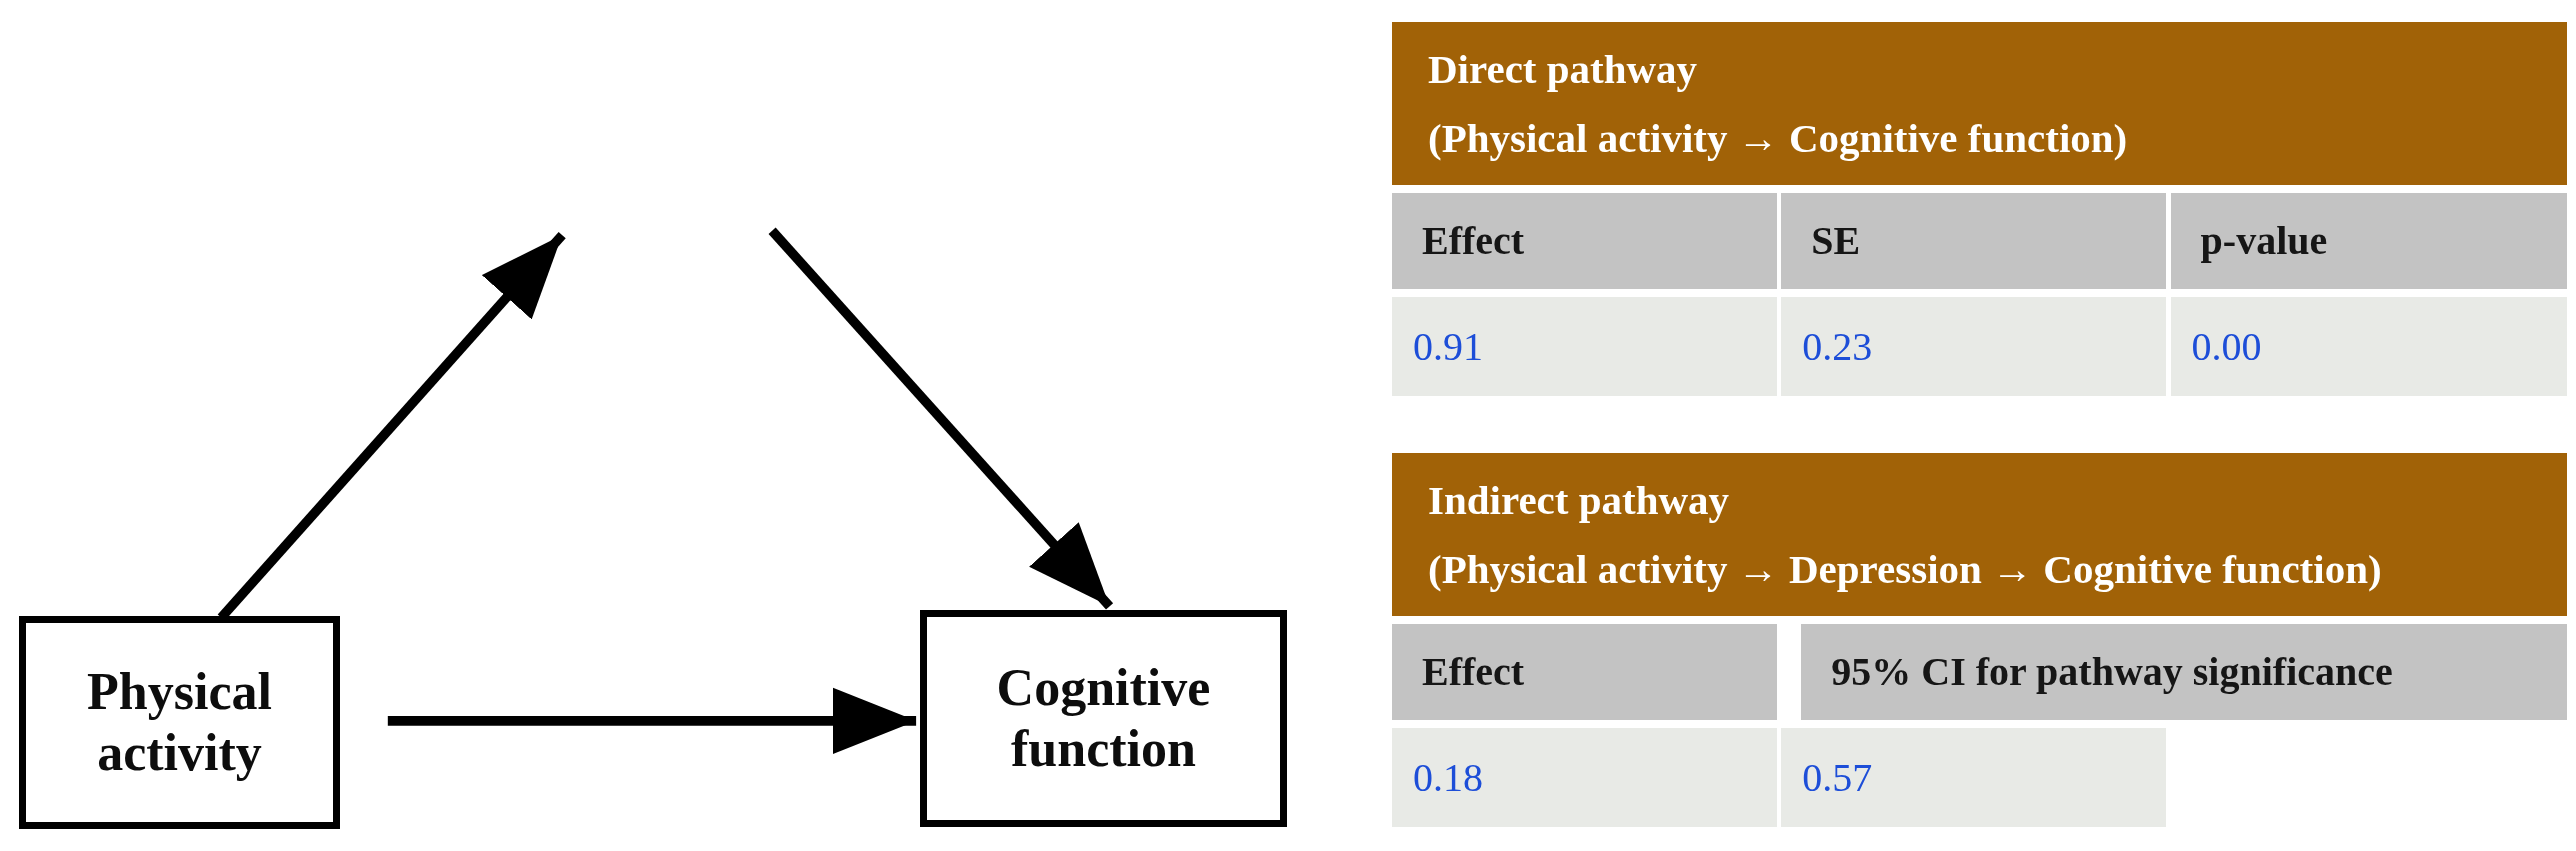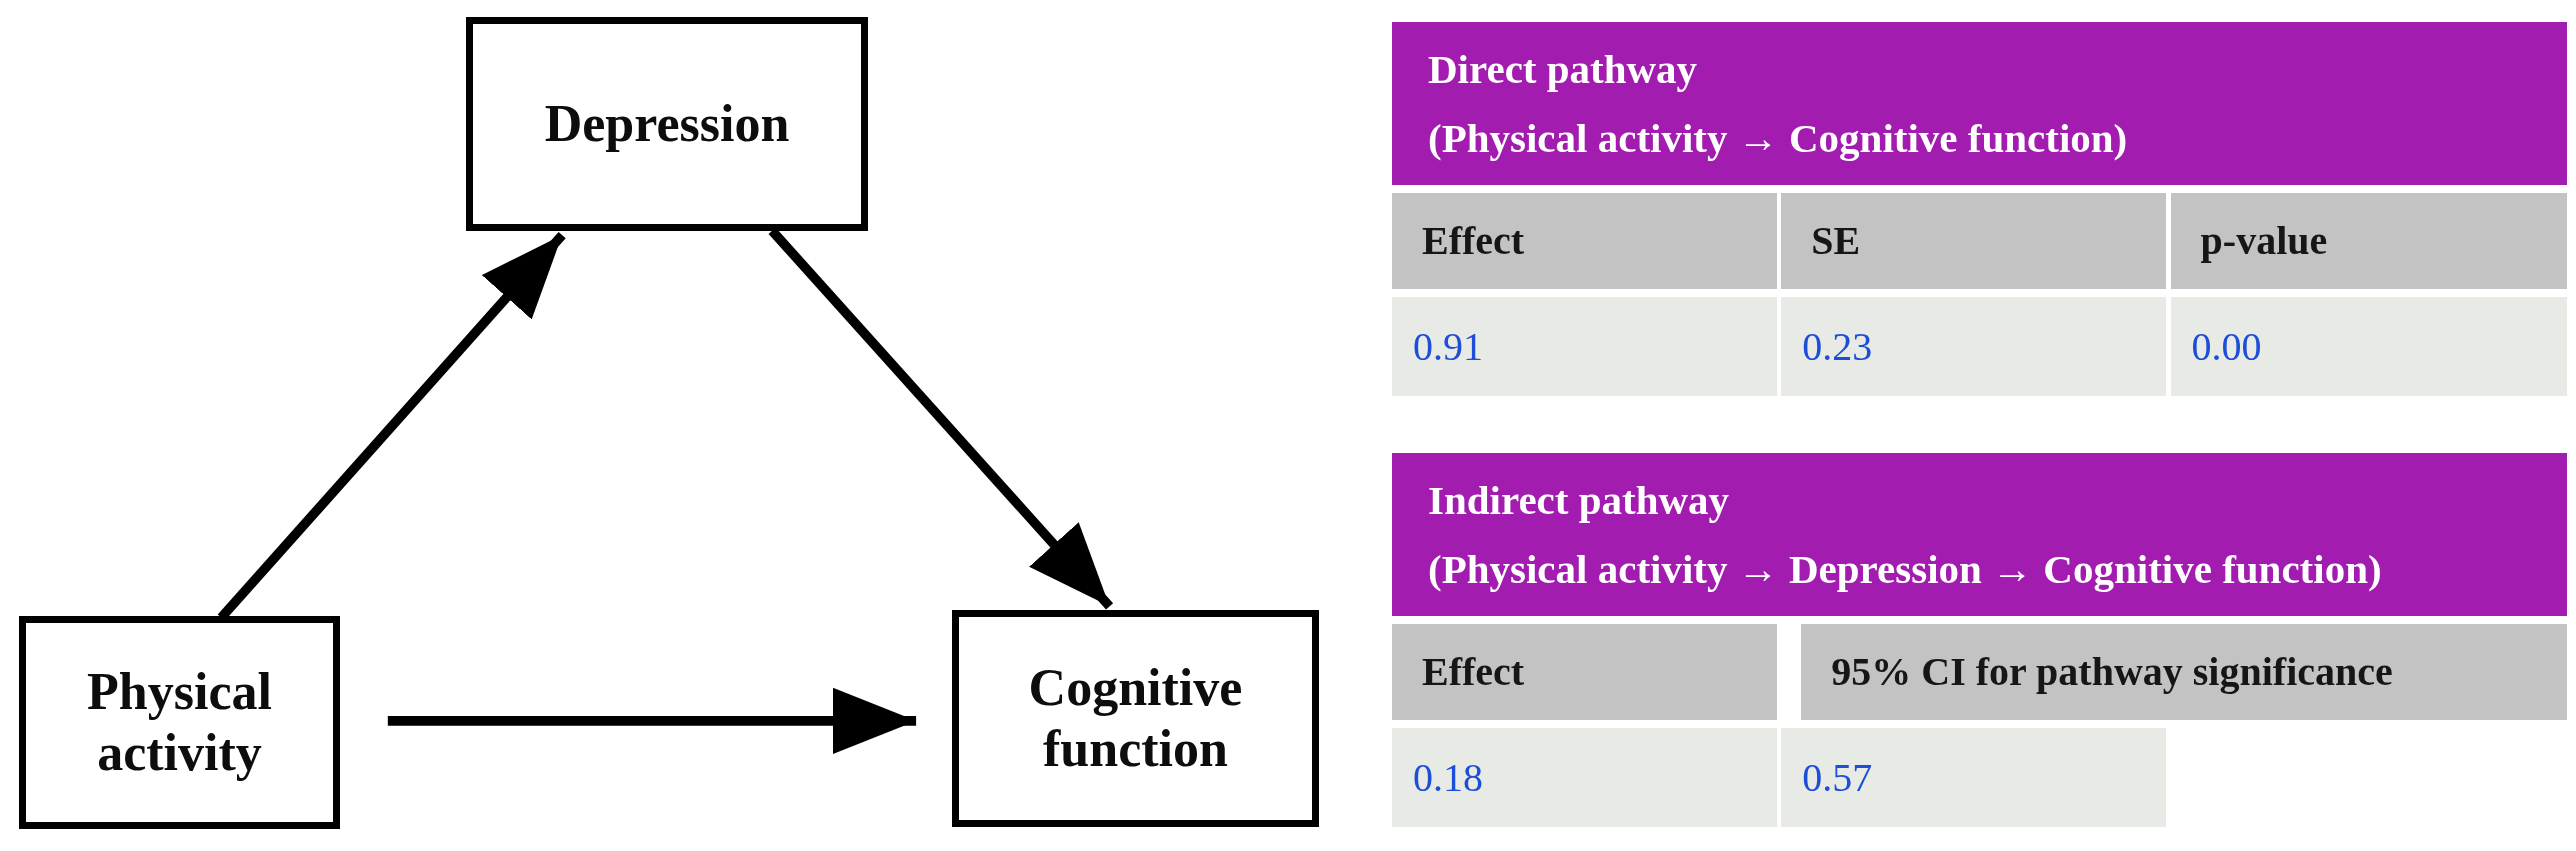--- a/index.html
+++ b/index.html
@@ -26,38 +26,38 @@
     justify-content: center;
     text-align: center;
     font-weight: bold;
     font-size: 52px;
     line-height: 1.16;
     color: #0d0d0d;
     box-sizing: border-box;
   }
   #node-depression { left: 466px; top: 17.4px;  width: 402px; height: 214px; }
   #node-physical   { left: 19px;  top: 616px; width: 321px; height: 213px; padding: 0 29.5px; }
-  #node-cognitive  { left: 920px;top: 610px; width: 367px; height: 217px; padding: 0 26px; margin-left: 32px; }
+  #node-cognitive  { left: 920px;top: 610px; width: 367px; height: 217px; padding: 0 26px; }
 
   
   .pathway-table {
     position: absolute;
     left: 1392px;
     display: grid;
     grid-template-columns: 385px 385px 396px;
     column-gap: 4.3px;
     row-gap: 7.8px;
   }
   #table-direct   { top: 22px; }
   #table-indirect { top: 453px; }
 
   .tbl-title {
     grid-column: 1 / -1;
     height: 163px;
-    background: #a21caf;
+    background: #a16207;
     color: #ffffff;
     font-weight: bold;
     font-size: 41px;
     line-height: 69px;
     padding: 13px 17.4px 0 36px;
     box-sizing: border-box;
     white-space: nowrap;
     overflow: hidden;
   }
   .tbl-title .t-line { display: block; }
@@ -98,23 +98,20 @@
       <defs>
         <marker id="ah" viewBox="0 0 10 8" refX="10" refY="4" markerWidth="96" markerHeight="78" markerUnits="userSpaceOnUse" orient="auto">
           <path d="M0,0 L10,4 L0,8 Z" fill="#000000"></path>
         </marker>
       </defs>
       <line x1="255" y1="712" x2="648" y2="271" stroke="#000000" stroke-width="11" marker-end="url(#ah)"></line>
       <line x1="890" y1="266" x2="1279" y2="699" stroke="#000000" stroke-width="11" marker-end="url(#ah)"></line>
       <line x1="447" y1="831" x2="1056" y2="831" stroke="#000000" stroke-width="11" marker-end="url(#ah)"></line>
     </svg>
 
-    <div class="node" id="node-depression">
-      <span>Depression</span>
-    </div>
 
     <div class="node" id="node-physical">
       <span>Physical activity</span>
     </div>
 
     <div class="node" id="node-cognitive">
       <span>Cognitive function</span>
     </div>
   </div>
 

